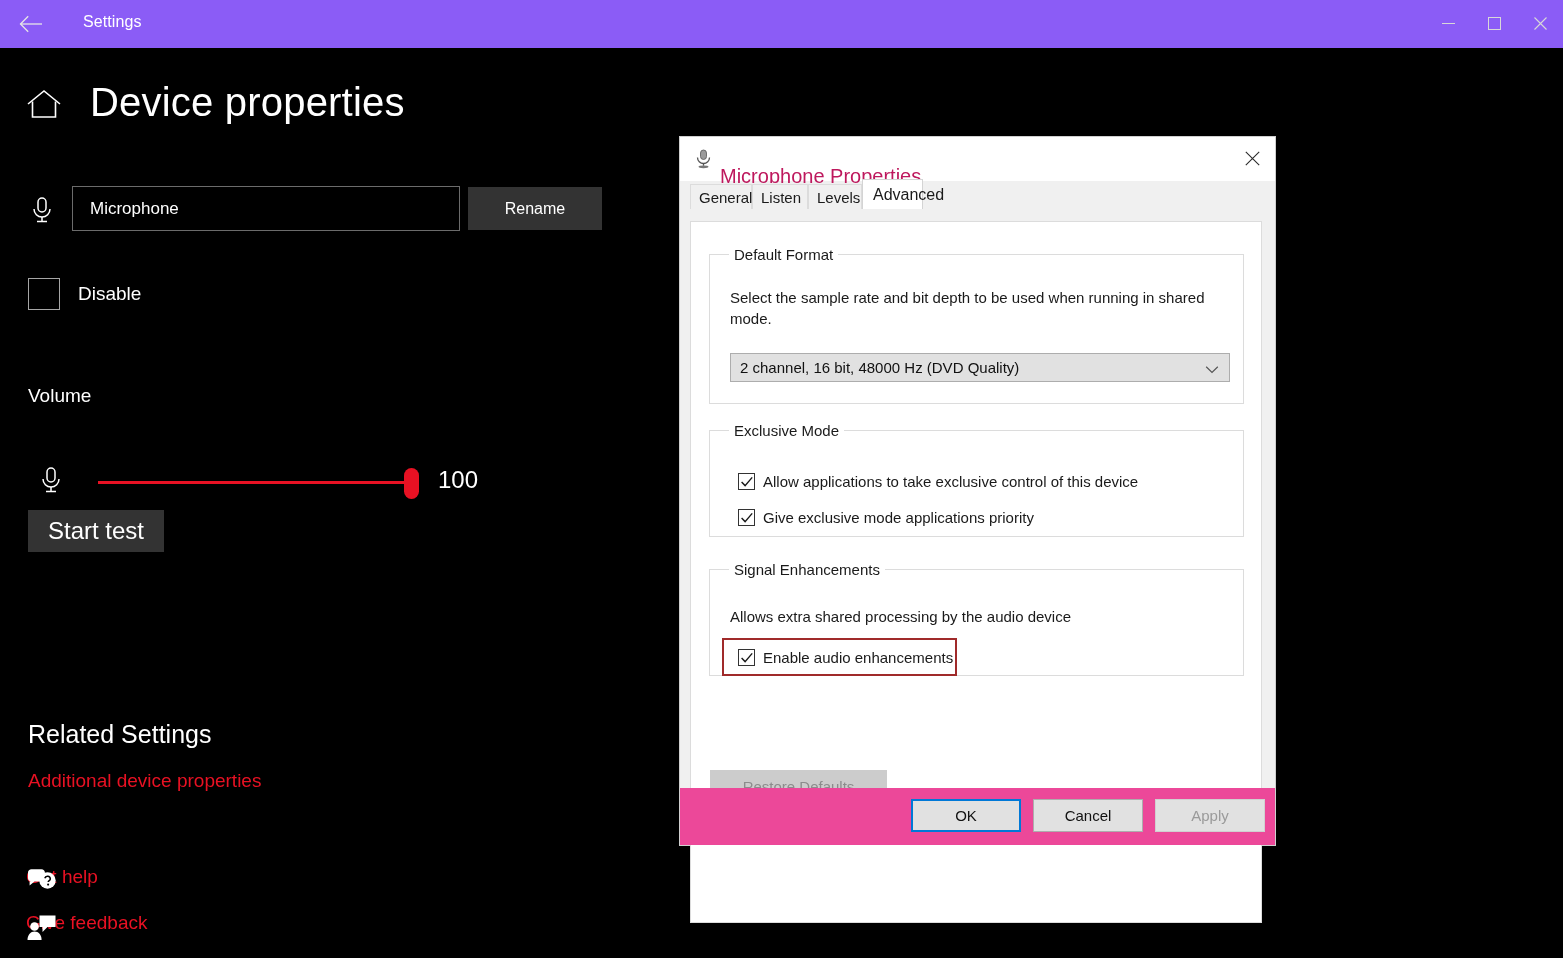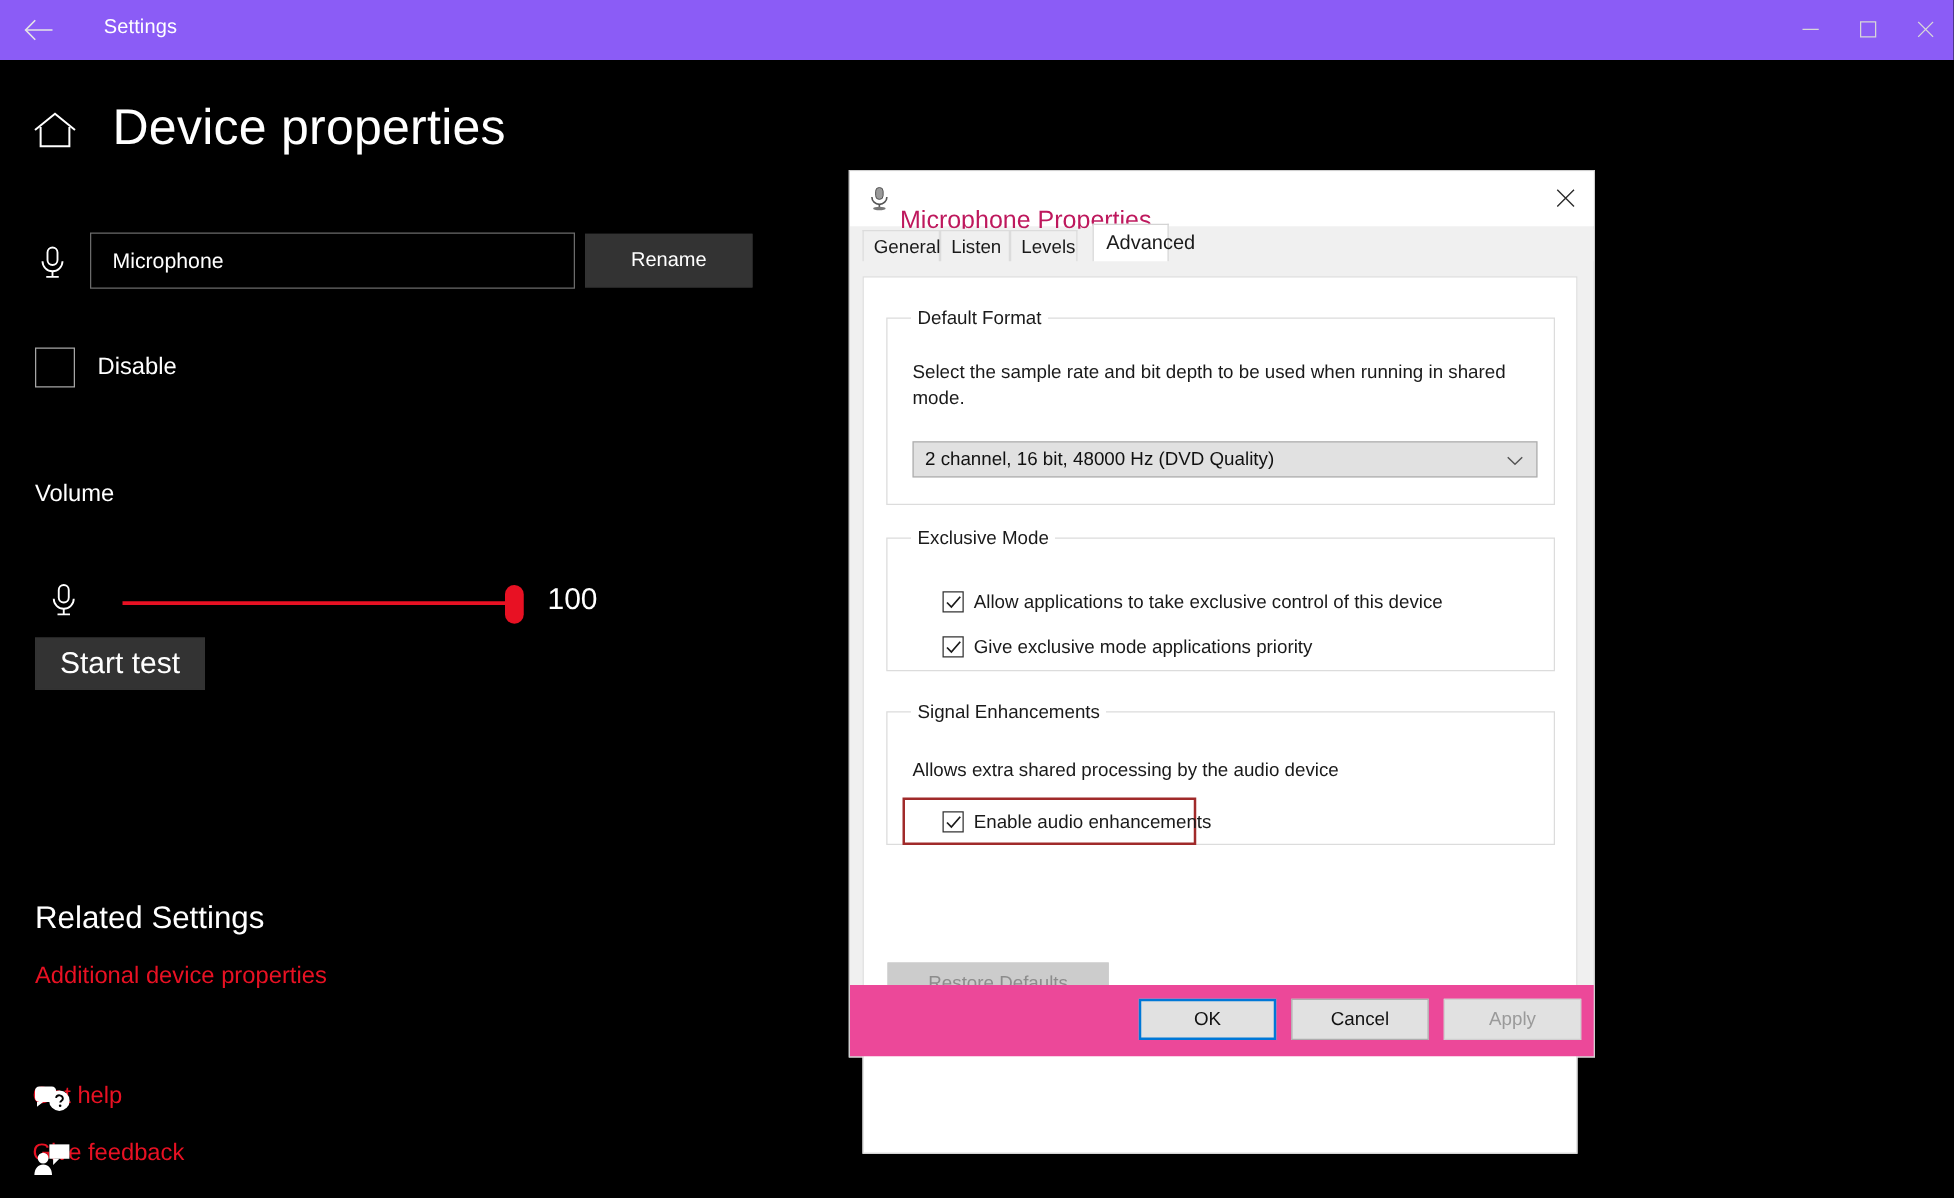--- a/index.html
+++ b/index.html
@@ -133,21 +133,21 @@
   }
   .grp-text { font-size:15px; color:#1a1a1a; line-height:1.42; }
 
   .combo {
     position:absolute; width:500px; height:29px; background:#e1e1e1;
     border:1px solid #adadad; font-size:15px; color:#111;
     display:flex; align-items:center; padding-left:9px; cursor:default;
   }
   .combo .chev { position:absolute; right:10px; top:7px; }
 
-  .cbrow { position:absolute; display:flex; align-items:flex-end;margin-left:16px; }
+  .cbrow { position:absolute; display:flex; align-items:flex-end; }
   .cb-light {
     width:17px; height:17px; border:1px solid #333; background:#fff;
     position:relative; flex:0 0 auto; margin-top:1px;
   }
   .cb-light svg { position:absolute; left:1px; top:1px; }
   .cbrow .cblabel { margin-left:8px; font-size:15px; color:#1a1a1a; line-height:17px; }
 
   .highlight-box {
     position:absolute; border:2px solid #a02a2a; background:transparent;
   }
@@ -291,21 +291,21 @@
     <div class="tabstrip">
       <div class="tab" style="left:10px; width:62px;">
         <span>General</span>
       </div>
       <div class="tab" style="left:72px; width:56px;">
         <span>Listen</span>
       </div>
       <div class="tab" style="left:128px; width:54px;">
         <span>Levels</span>
       </div>
-      <div class="tab active" style="left:194px; width:61px;">
+      <div class="tab active" style="left:182px; width:61px;">
         <span>Advanced</span>
       </div>
     </div>
 
     <div class="tabpanel">
       <div class="panel-body">
 
         <fieldset class="grp" style="left:18px; top:24px; width:535px; height:158px;">
           <legend>Default Format</legend>
           <div class="grp-text" style="position:absolute; left:20px; top:24px; width:492px;">Select the sample rate and bit depth to be used when running in shared mode.</div>

